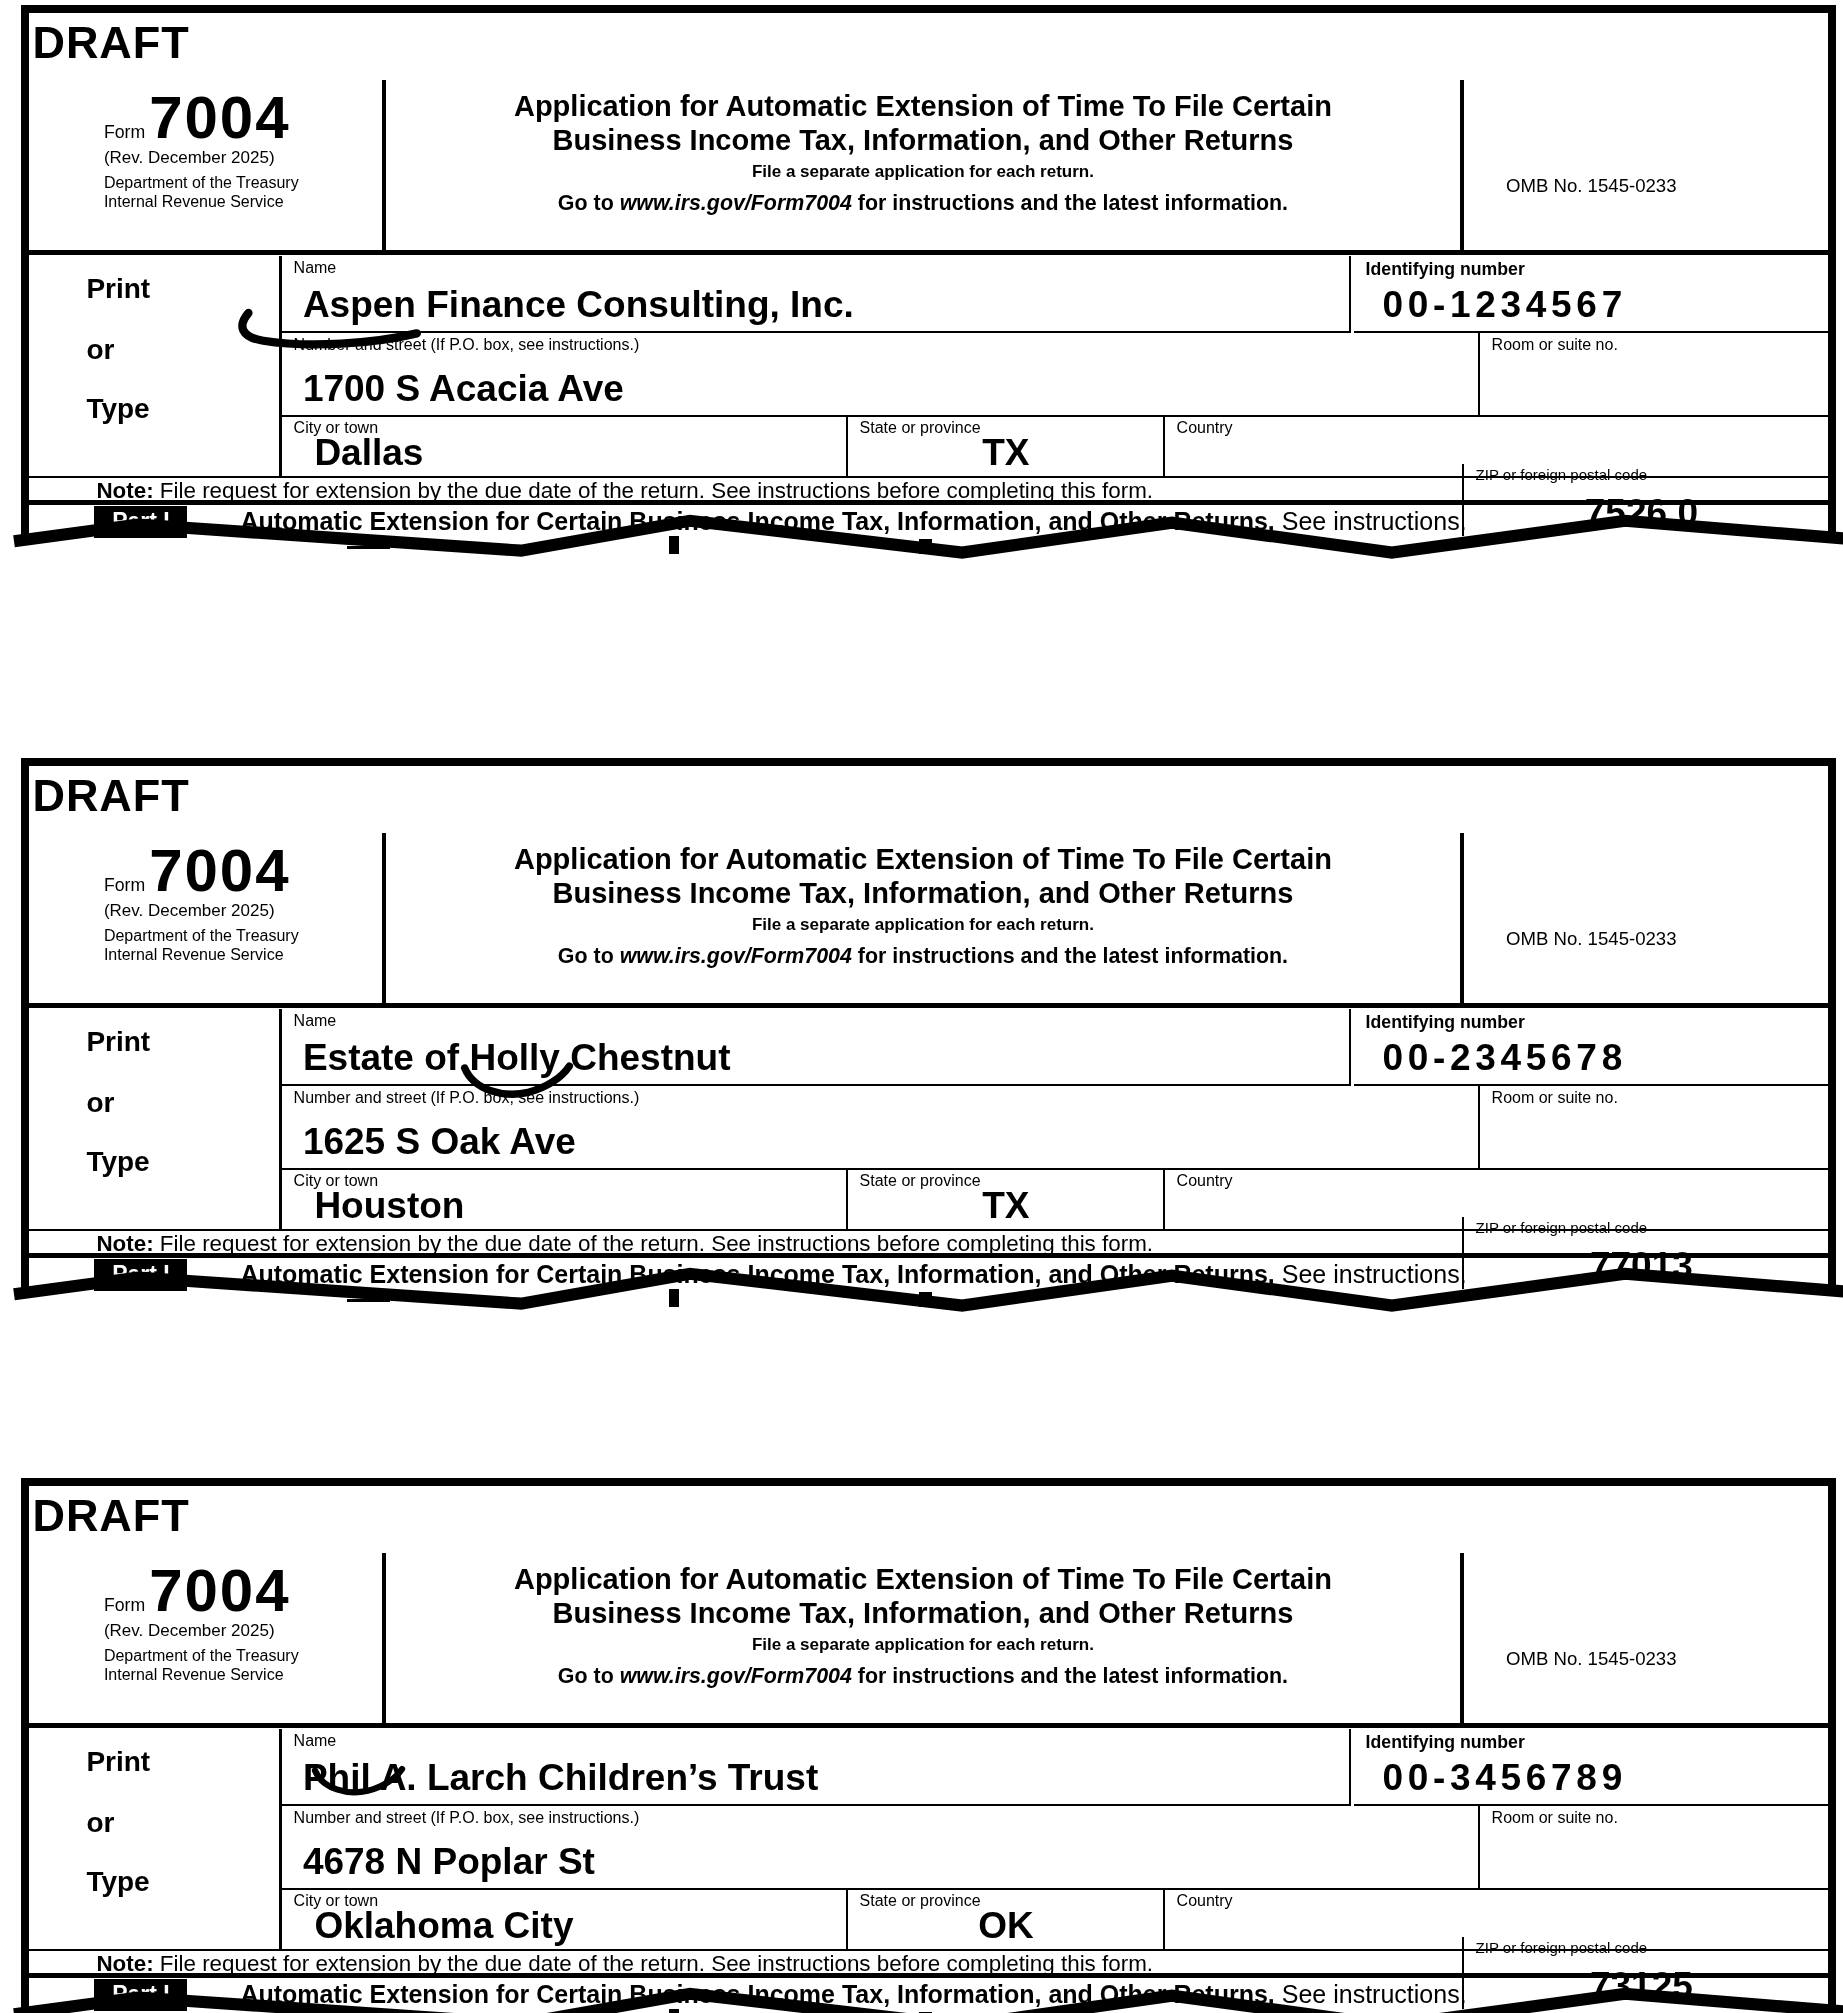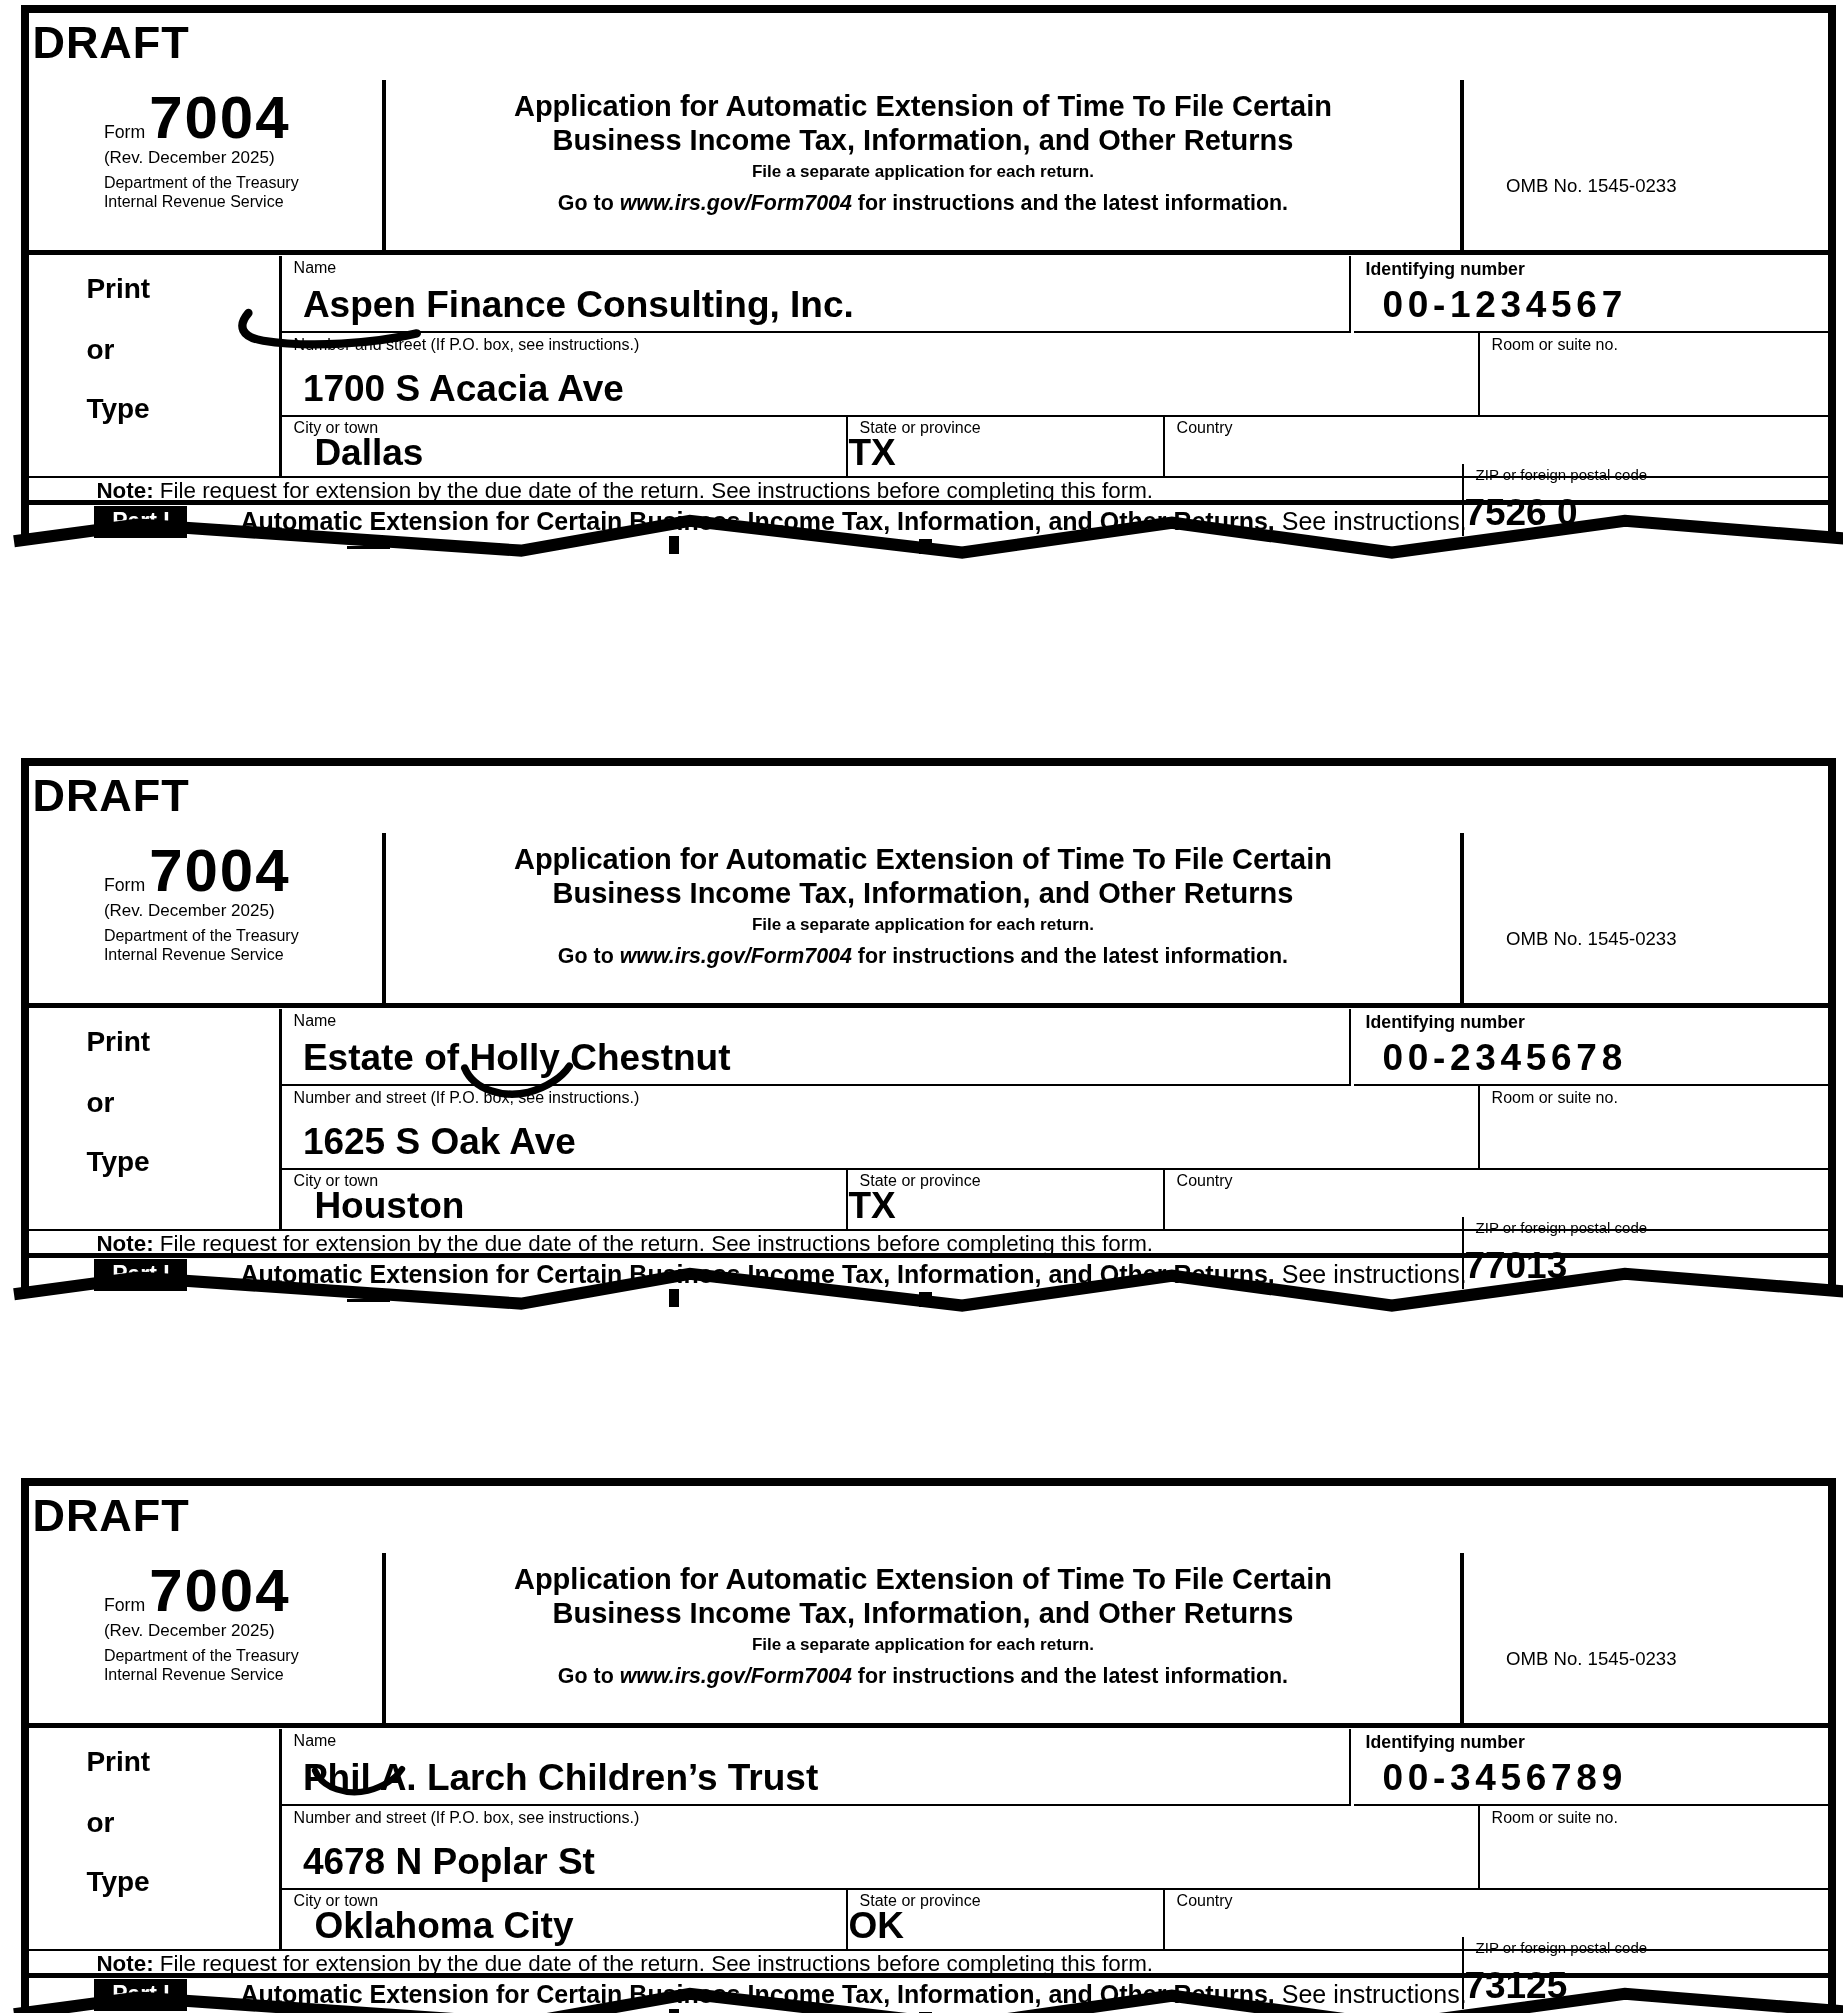--- a/index.html
+++ b/index.html
@@ -41,21 +41,21 @@
 
   
   .printword{position:absolute;left:65px;font-size:28px;font-weight:bold;}
   .pw1{top:268px;} .pw2{top:329px;} .pw3{top:388px;}
   .vline-print{position:absolute;left:258px;top:251px;width:2.8px;height:220px;background:#000;}
 
   .cell{position:absolute;box-sizing:border-box;}
   .cell .lab{position:absolute;left:11.2px;top:3.7px;font-size:16px;white-space:nowrap;}
   .cell .lab.bold{font-weight:bold;font-size:17.7px;}
   .cell .val{position:absolute;left:20.5px;bottom:4.7px;font-size:37px;font-weight:bold;white-space:nowrap;}
-  .cell .val.center{left:0;right:0;}
+  .cell .val.center{left:0;right:0;text-align:center;}
 
   .c-name{left:261px;top:251px;width:1069px;height:77px;border-bottom:2.8px solid #000;border-right:2.8px solid #000;}
   .c-id{left:1333px;top:251px;width:482px;height:77px;border-bottom:2.8px solid #000;}
   .c-id .val{letter-spacing:4.7px;left:28px;}
   .c-street{left:261px;top:328px;width:1198px;height:84px;border-bottom:2.8px solid #000;border-right:2.8px solid #000;}
   .c-room{left:1459px;top:328px;width:356px;height:84px;border-bottom:2.8px solid #000;}
   .c-city{left:261px;top:412px;width:564px;height:59px;}
   .c-city .lab{top:1.9px;}
   .c-city .val{left:32px;bottom:1.9px;}
   .c-state{left:825px;top:412px;width:317px;height:59px;border-left:2.8px solid #000;}

